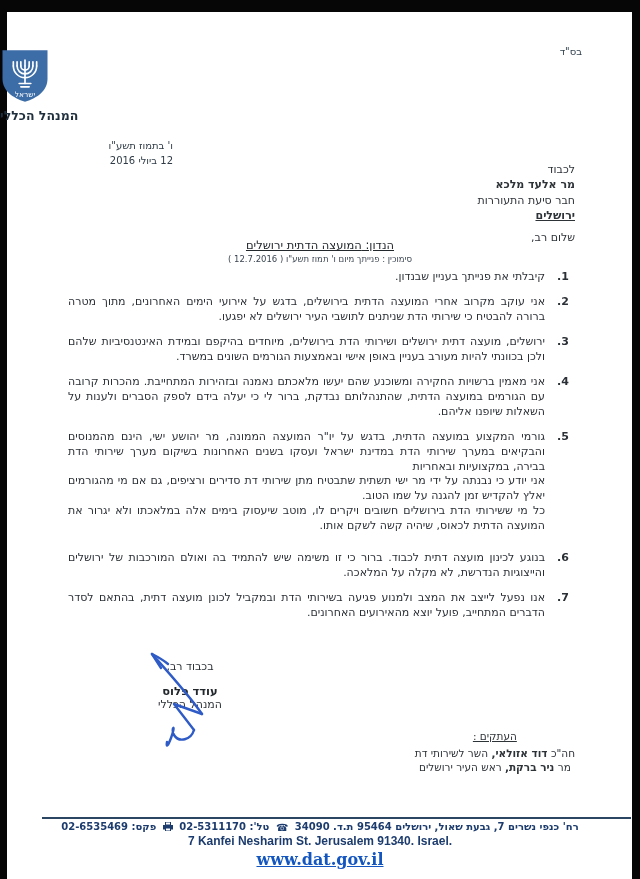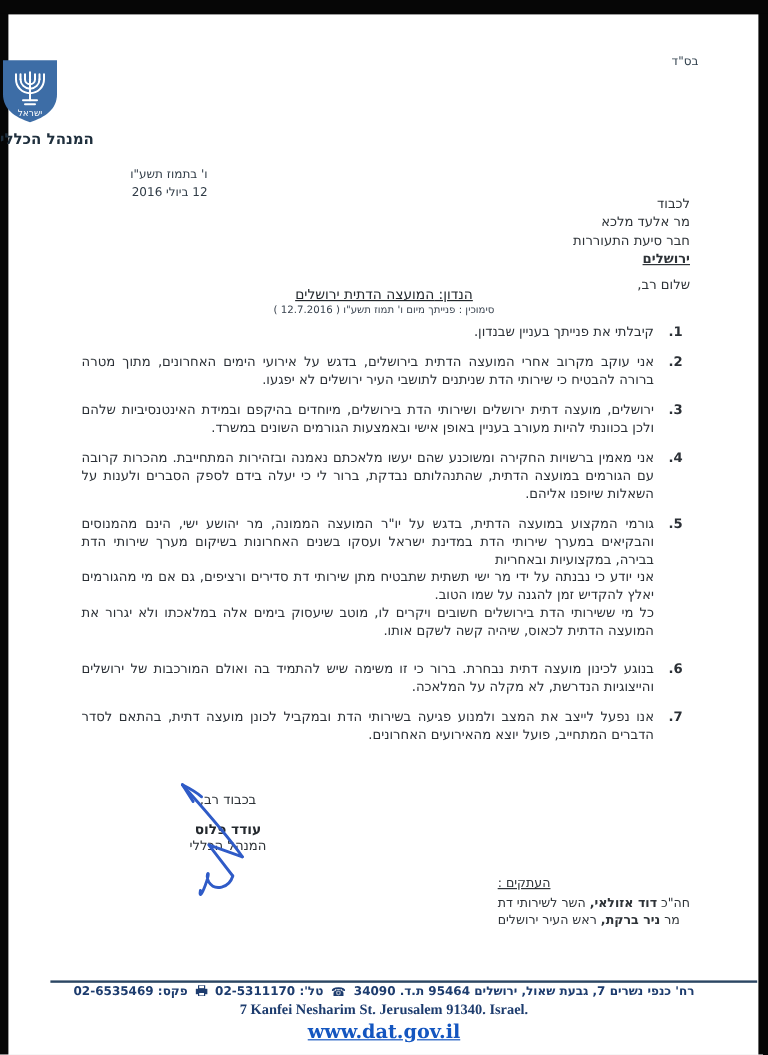--- a/index.html
+++ b/index.html
@@ -16,50 +16,50 @@
 
   .masthead{position:absolute;top:48px;left:0;right:0;text-align:left;}
   .emblem{display:inline-block;}
   .ministry{font-size:13.5px;font-weight:bold;color:#1f2f3d;margin-top:2px;line-height:1.2;}
   .director{font-size:12.5px;font-weight:bold;color:#1f2f3d;line-height:1.25;}
 
   .dateblock{position:absolute;top:139px;left:93px;width:80px;text-align:right;
     font-size:10px;line-height:1.45;color:#2f3b46;}
 
   .recipient{position:absolute;top:162px;right:65px;text-align:right;font-size:11px;line-height:1.4;}
-  .recipient .bold{font-weight:normal;}
+  .recipient .bold{font-weight:bold;}
   .recipient .city{font-weight:bold;text-decoration:underline;}
 
   .greeting{position:absolute;top:231px;right:65px;font-size:11px;}
 
   .subject{position:absolute;top:238px;left:0;right:0;text-align:center;font-size:11.5px;}
   .subject .s-main{font-weight:normal;text-decoration:underline;color:#23282d;}
   .reference{position:absolute;top:254px;left:0;right:0;text-align:center;font-size:8.5px;color:#3a4450;}
 
   .body-list{position:absolute;top:270px;right:65px;left:68px;font-size:11px;line-height:1.36;color:#2b3036;}
   .item{display:flex;margin-bottom:10px;}
   .item .num{flex:0 0 18px;font-weight:bold;text-align:left;margin-left:12px;}
   .item .txt{flex:1;text-align:justify;}
   .pre{white-space:pre-line;}
   .gap-lg{margin-bottom:17px;}
 
   .closing{position:absolute;top:660px;left:138px;width:104px;text-align:center;font-size:11px;z-index:1;}
   .closing .who{margin-top:11px;font-weight:bold;font-size:11.5px;color:#23282d;}
   .closing .role{font-size:11px;}
   .signature{position:absolute;left:124px;top:646px;z-index:2;pointer-events:none;}
 
-  .copies{position:absolute;top:729px;right:65px;text-align:left;font-size:10.5px;line-height:1.35;margin-left:16px;}
+  .copies{position:absolute;top:729px;right:65px;text-align:center;font-size:10.5px;line-height:1.35;margin-left:16px;}
   .copies .lbl{text-decoration:underline;display:block;margin-bottom:3px;}
   .copies .nm{font-weight:bold;}
 
   .footer-rule{position:absolute;top:817px;left:42px;width:589px;height:2px;background:#2b4663;}
   .f-line1{position:absolute;top:821px;left:0;right:0;text-align:center;font-size:10px;font-weight:bold;color:#1d3c6e;}
   .f-line1 .ic{display:inline-block;margin:0 3px;vertical-align:-1px;}
   .f-line2{position:absolute;top:834px;left:0;right:0;text-align:center;direction:ltr;
-    font-family:Liberation Serif, serif;font-size:12px;font-weight:bold;color:#1d3c6e;}
+    font-family:Liberation Sans, sans-serif;font-size:12px;font-weight:bold;color:#1d3c6e;}
   .f-link{position:absolute;top:850px;left:0;right:0;text-align:center;direction:ltr;
     font-family:"DejaVu Serif",serif;font-size:16px;font-weight:bold;}
   .f-link a{color:#1456c0;text-decoration:underline;cursor:pointer;}
 </style>
 </head>
 <body>
 
 <div class="page">
   <div class="bar-top"></div>
   <div class="bar-left"></div>
@@ -122,21 +122,21 @@
       <span class="txt">אני מאמין ברשויות החקירה ומשוכנע שהם יעשו מלאכתם נאמנה ובזהירות המתחייבת. מהכרות קרובה עם הגורמים במועצה הדתית, שהתנהלותם נבדקת, ברור לי כי יעלה בידם לספק הסברים ולענות על השאלות שיופנו אליהם.</span>
     </div>
     <div class="item gap-lg">
       <span class="num">5.</span>
       <span class="txt pre">גורמי המקצוע במועצה הדתית, בדגש על יו"ר המועצה הממונה, מר יהושע ישי, הינם מהמנוסים והבקיאים במערך שירותי הדת במדינת ישראל ועסקו בשנים האחרונות בשיקום מערך שירותי הדת בבירה, במקצועיות ובאחריות
 אני יודע כי נבנתה על ידי מר ישי תשתית שתבטיח מתן שירותי דת סדירים ורציפים, גם אם מי מהגורמים יאלץ להקדיש זמן להגנה על שמו הטוב.
 כל מי ששירותי הדת בירושלים חשובים ויקרים לו, מוטב שיעסוק בימים אלה במלאכתו ולא יגרור את המועצה הדתית לכאוס, שיהיה קשה לשקם אותו.</span>
     </div>
     <div class="item">
       <span class="num">6.</span>
-      <span class="txt">בנוגע לכינון מועצה דתית נבחרת. ברור כי זו משימה שיש להתמיד בה ואולם המורכבות של ירושלים והייצוגיות הנדרשת, לא מקלה על המלאכה.</span>
+      <span class="txt">בנוגע לכינון מועצה דתית לכבוד. ברור כי זו משימה שיש להתמיד בה ואולם המורכבות של ירושלים והייצוגיות הנדרשת, לא מקלה על המלאכה.</span>
     </div>
     <div class="item">
       <span class="num">7.</span>
       <span class="txt">אנו נפעל לייצב את המצב ולמנוע פגיעה בשירותי הדת ובמקביל לכונן מועצה דתית, בהתאם לסדר הדברים המתחייב,  פועל יוצא מהאירועים האחרונים.</span>
     </div>
   </div>
 
   <div class="closing">
     <div>בכבוד רב,</div>
     <div class="who">עודד פלוס</div>

